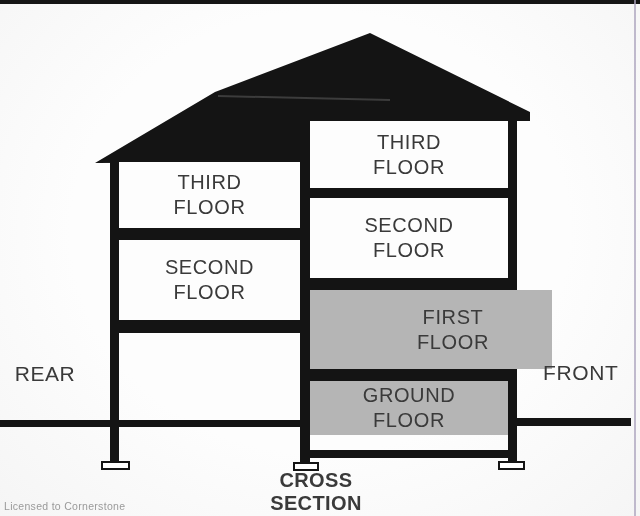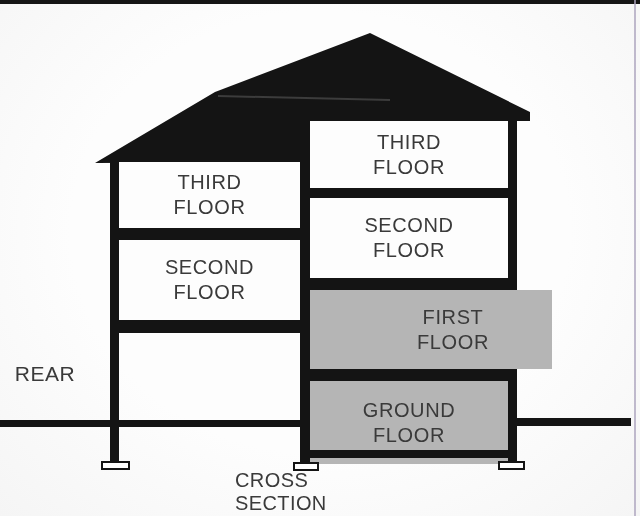--- a/index.html
+++ b/index.html
@@ -21,20 +21,22 @@
   .room-label{
     white-space:pre-line;color:#3a3a3a;font-size:20px;line-height:25px;
     letter-spacing:0.6px;
   }
   .side-label{
     position:absolute;color:#3a3a3a;font-size:21px;letter-spacing:0.6px;
     text-align:center;
   }
   .caption{
     position:absolute;color:#3a3a3a;font-size:20px;letter-spacing:0.4px;
+    text-align:center;
+    font-weight:bold;
   }
   .footing{
     position:absolute;background:#ffffff;border:2px solid #141414;height:5px;
     box-sizing:content-box;
   }
   .watermark{
     position:absolute;left:4px;top:500px;font-size:10.5px;color:#9a9a9a;
     letter-spacing:0.3px;
   }
   svg.roof{position:absolute;left:0;top:0;}
@@ -75,31 +77,33 @@
     <div class="room white" style="left:310px;top:198px;width:198px;height:80px;">
       <span class="room-label">SECOND
 FLOOR</span>
     </div>
     <div class="bar" style="left:310px;top:278px;width:198px;height:12px;"></div>
     <div class="room gray" style="left:310px;top:290px;width:198px;height:79px;padding-left:44px;">
       <span class="room-label">FIRST
 FLOOR</span>
     </div>
     <div class="bar" style="left:310px;top:369px;width:198px;height:12px;"></div>
-    <div class="room gray" style="left:310px;top:381px;width:198px;height:83px;">
+    <div class="room gray" style="left:310px;top:381px;width:198px;height:54px;">
       <span class="room-label">GROUND
 FLOOR</span>
     </div>
     <div class="bar" style="left:302px;top:450px;width:215px;height:8px;"></div>
 
     <div class="bar" style="left:517px;top:418px;width:114px;height:8px;"></div>
 
     <div class="footing" style="left:101px;top:461px;width:25px;"></div>
     <div class="footing" style="left:293px;top:462px;width:22px;"></div>
     <div class="footing" style="left:498px;top:461px;width:23px;"></div>
 
     <div class="side-label" style="left:14px;top:362px;width:62px;">REAR</div>
+    <div class="side-label" style="left:543px;top:361px;width:64px;">FRONT</div>
     <div class="caption" style="left:235px;top:469px;width:162px;">CROSS SECTION</div>
   </div>
 
   <div class="topbar"></div>
   <div class="edge-line"></div>
+  <div class="watermark">Licensed to Cornerstone</div>
 </div>
 
 </body></html>

